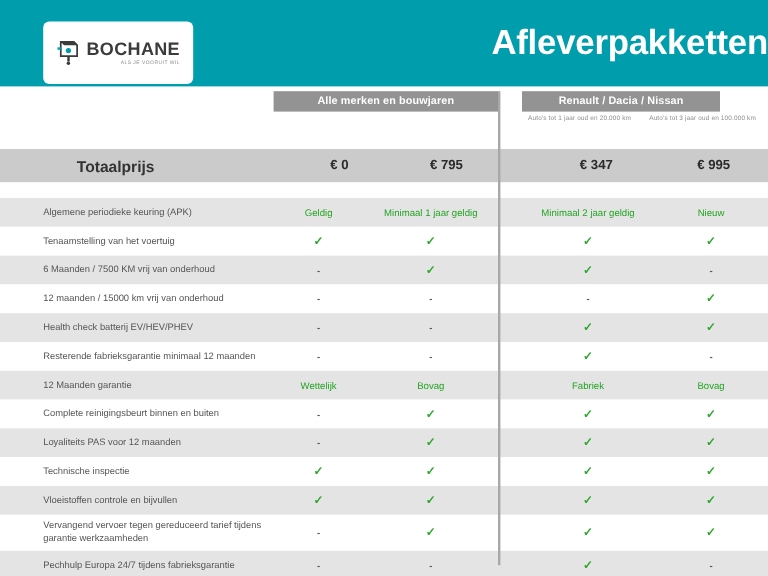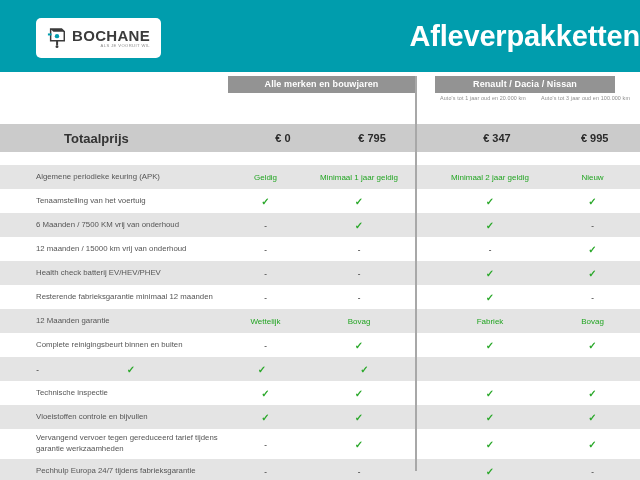--- a/index.html
+++ b/index.html
@@ -21,21 +21,21 @@
     height: 72px;
     background: #009DAD;
     display: flex;
     align-items: center;
   }
   .logo-box {
     position: absolute;
     left: 36px;
     top: 18px;
     width: 125px;
-    height: 40px;
+    height: 52px;
     background: #ffffff;
     border-radius: 5px;
     display: flex;
     align-items: center;
     justify-content: center;
     gap: 5px;
     box-sizing: border-box;
     padding: 0 6px;
   }
   .logo-mark {
@@ -131,21 +131,21 @@
   .brandbar {
     background: #939393;
     color: #ffffff;
     font-size: 9px;
     font-weight: bold;
     text-align: center;
     padding: 3px 0 4px 0;
     letter-spacing: 0.1px;
   }
   .bb-left  { width: 187px; margin-left: 228px; }
-  .bb-right { width: 180px; margin-left: 20px; }
+  .bb-right { width: 165px; margin-left: 20px; }
   .sub-row {
     display: flex;
     margin-top: 3px;
   }
   .subnote {
     font-size: 4.3px;
     color: #8d8d8d;
     text-align: center;
     letter-spacing: 0.1px;
     white-space: nowrap;
@@ -305,20 +305,21 @@
       </div>
       <div class="row frow plain">
         <div class="c-label flabel">Complete reinigingsbeurt binnen en buiten</div>
         <div class="c-std val dash">-</div>
         <div class="c-basis val check">✓</div>
         <div class="c-gap"></div>
         <div class="c-select val check">✓</div>
         <div class="c-plus val check">✓</div>
       </div>
       <div class="row frow shade">
+        <div class="c-label flabel">Loyaliteits PAS voor 12 maanden</div>
         <div class="c-std val dash">-</div>
         <div class="c-basis val check">✓</div>
         <div class="c-gap"></div>
         <div class="c-select val check">✓</div>
         <div class="c-plus val check">✓</div>
       </div>
       <div class="row frow plain">
         <div class="c-label flabel">Technische inspectie</div>
         <div class="c-std val check">✓</div>
         <div class="c-basis val check">✓</div>

